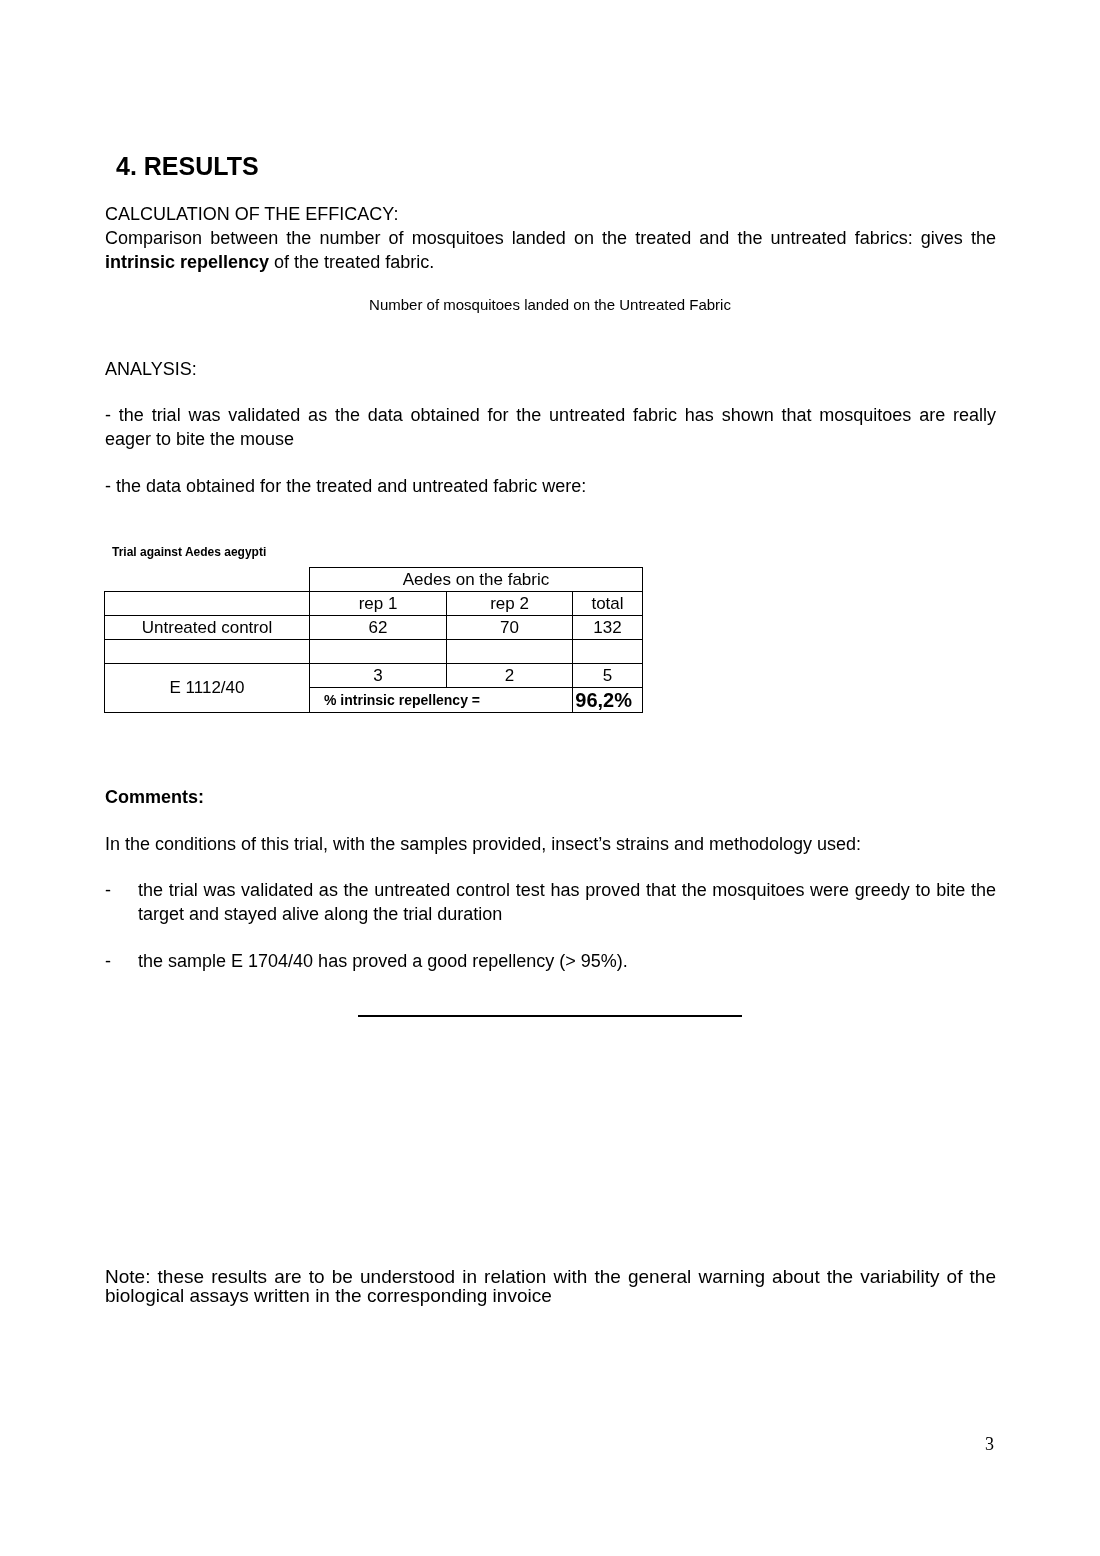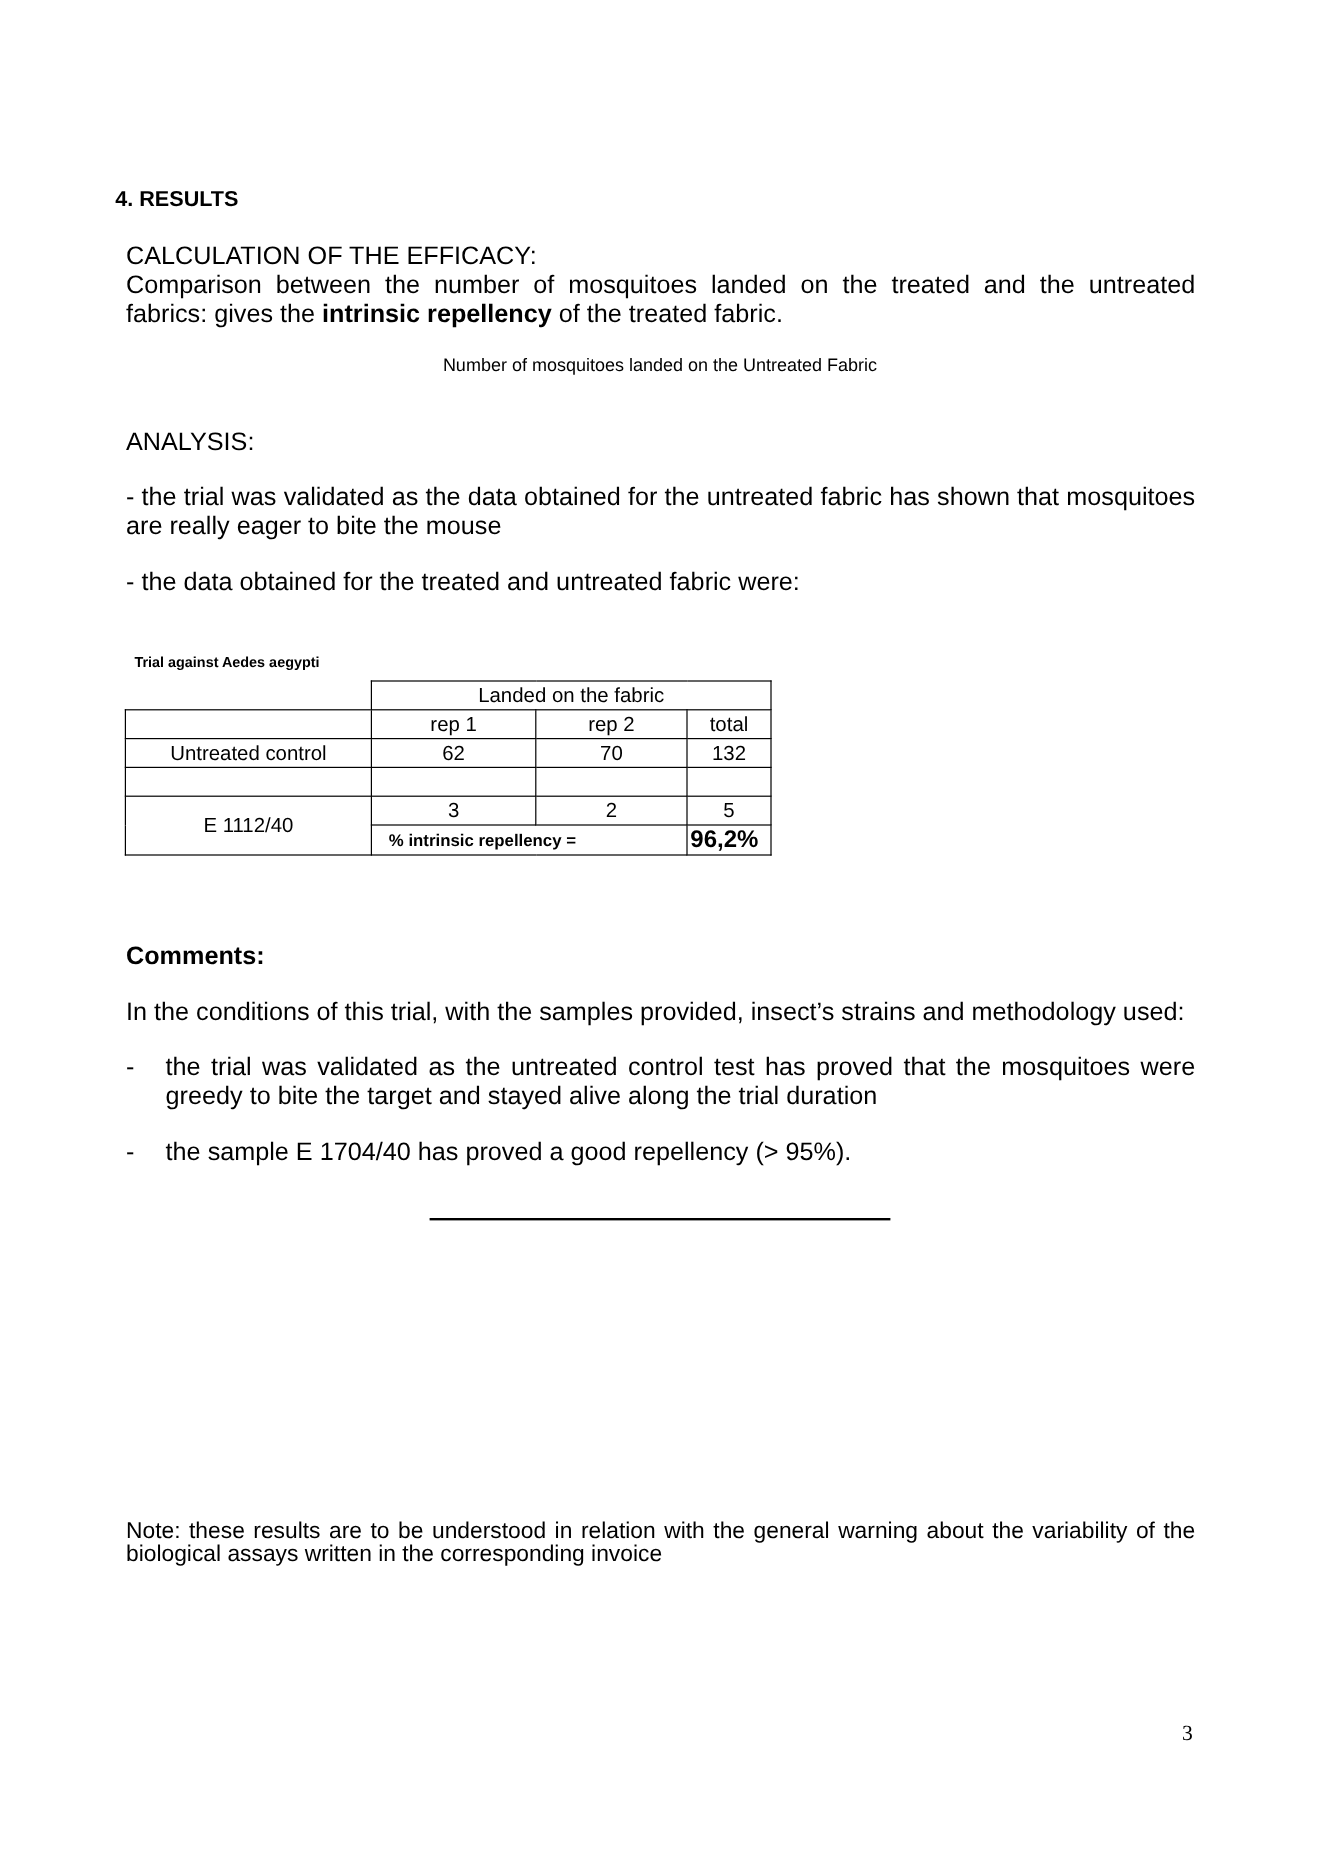--- a/index.html
+++ b/index.html
@@ -1,20 +1,20 @@
 <!DOCTYPE html>
 <html><head>
   <meta charset="utf-8">
   <style>
     html, body { margin: 0; padding: 0; background: #ffffff; }
     body { width: 1100px; height: 1556px; position: relative; font-family: "Liberation Sans", sans-serif; color: #000; overflow: hidden; }
     .abs { position: absolute; }
-    .p { font-size: 21px; line-height: 24px; }
+    .p { font-size: 18px; line-height: 24px; }
     .just { text-align: justify; text-align-last: left; }
-    .h-results { left: 96px; top: 154px; font-size: 18px; font-weight: bold; }
+    .h-results { left: 116px; top: 154px; font-size: 25px; font-weight: bold; }
     .calc-title { left: 105px; top: 202px; width: 891px; }
     .calc-body { left: 105px; top: 226px; width: 891px; }
     .formula { left: 105px; top: 295px; width: 891px; font-size: 15px; line-height: 20px; }
     .formula .num u { text-decoration: underline; }
     .formula .den { display: block; text-align: center; width: 890px; }
     .analysis-title { left: 105px; top: 357px; }
     .analysis-1 { left: 105px; top: 403px; width: 891px; }
     .analysis-2 { left: 105px; top: 474px; width: 891px; }
 
     .tbl-caption { left: 112px; top: 545px; font-size: 12px; font-weight: bold; }
@@ -62,21 +62,21 @@
 <table class="trial">
   <colgroup>
       <col class="c0">
       <col class="c1">
       <col class="c2">
       <col class="c3">
     </colgroup>
   <tbody>
       <tr>
     <td class="noborder"></td>
-    <td colspan="3">Landed on the fabric</td>
+    <td colspan="3">Aedes on the fabric</td>
   </tr>
   <tr>
     <td></td>
     <td>rep 1</td>
     <td>rep 2</td>
     <td>total</td>
   </tr>
   <tr>
     <td>Untreated control</td>
     <td>62</td>

